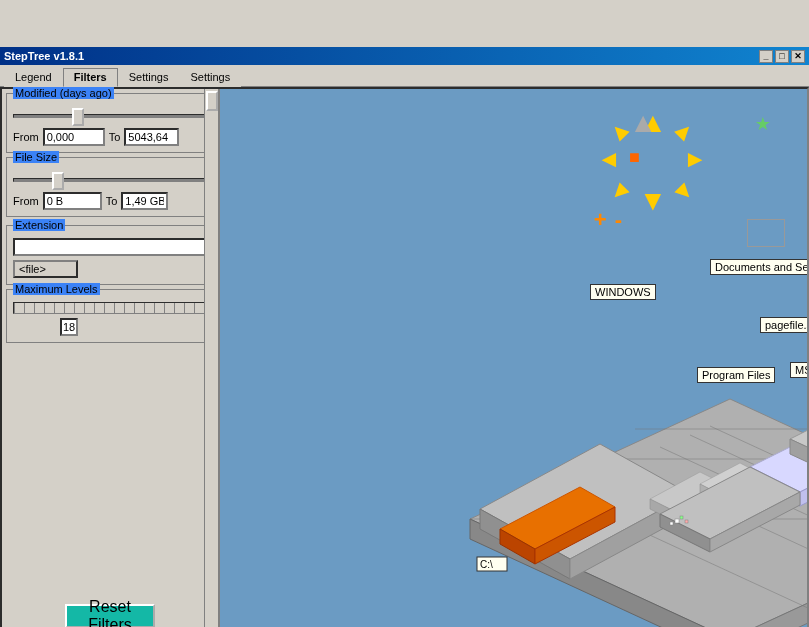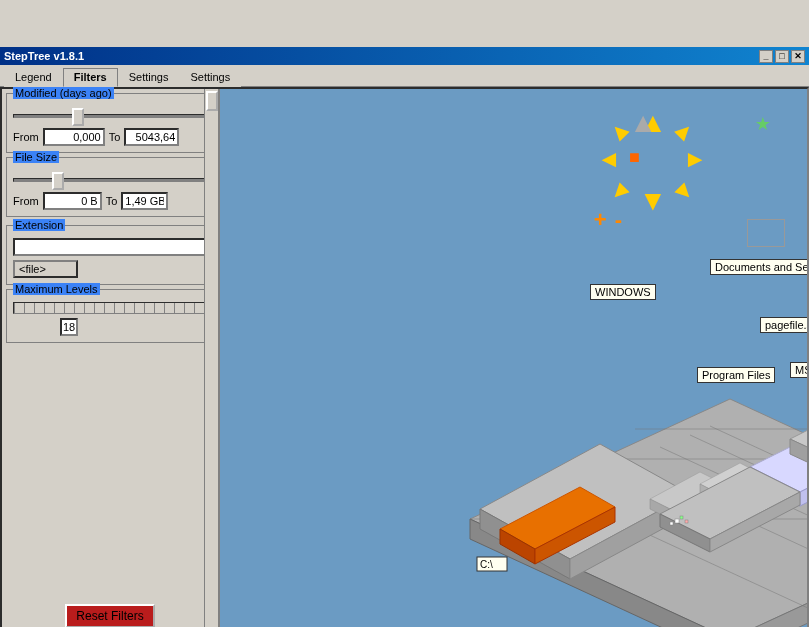--- a/index.html
+++ b/index.html
@@ -135,21 +135,20 @@
       font-size: 11px;
       margin-top: 2px;
     }
     .range-input {
       width: 62px;
       height: 18px;
       border: 2px inset #808080;
       background: white;
       font-size: 11px;
       padding: 0 2px;
-      text-align: right;
     }
     .range-label {
       font-size: 11px;
     }
 
     .extension-section {
       margin-top: 4px;
     }
     .ext-input {
       width: 100%;
@@ -181,23 +180,23 @@
       justify-content: center;
       margin-top: 2px;
       margin-left: 47px;
     }
 
     .spacer { flex: 1; }
 
     .reset-btn {
       width: 90px;
       height: 24px;
-      background: #b91c1c;
+      background: #14b8a6;
       border: 2px outset #ffffff;
-      font-size: 12px;
+      font-size: 16px;
       cursor: pointer;
       display: flex;
       align-items: center;
       justify-content: center;
       align-self: center;
       margin-bottom: 4px;
     }
     .exit-btn {
       width: 80px;
       height: 24px;

